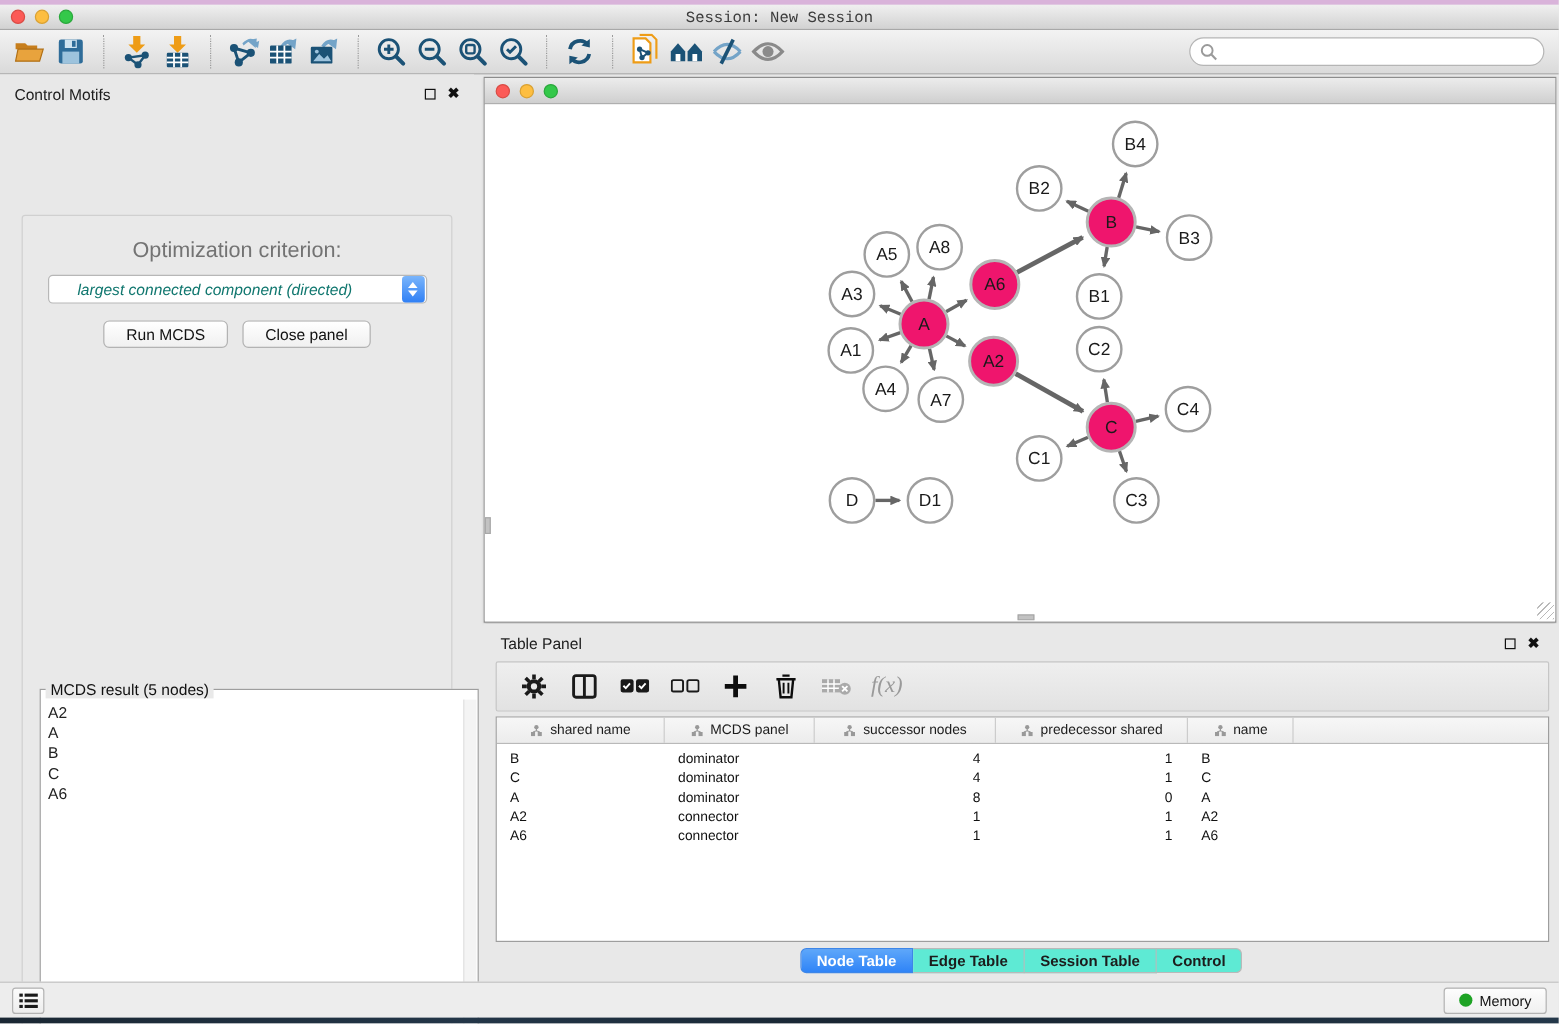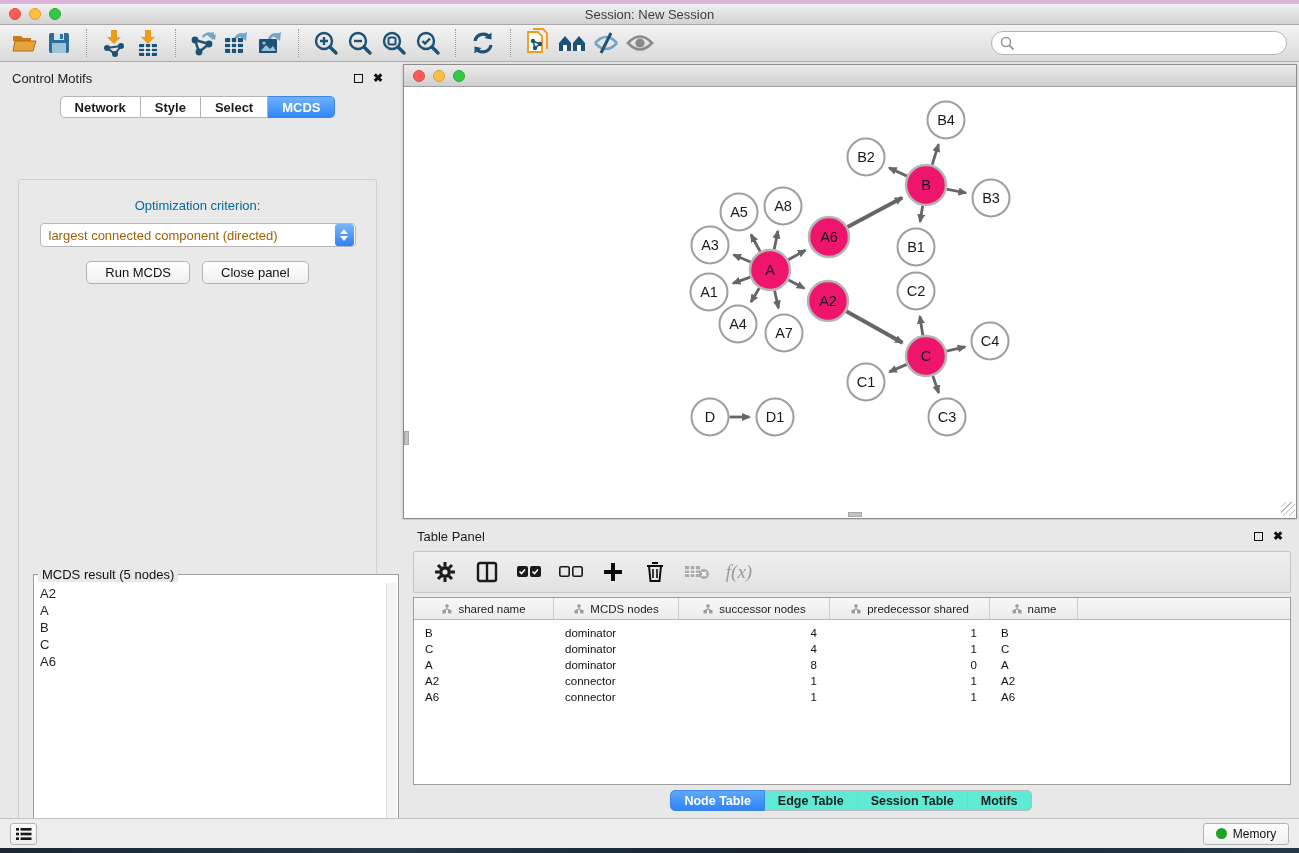--- a/index.html
+++ b/index.html
@@ -8,21 +8,21 @@
     width:1299px; height:853px; position:relative; overflow:hidden;
     font-family:"Liberation Sans", sans-serif; background:#e8e8e8; color:#222;
   }
   
   .desktop-strip-top { position:absolute; left:0; top:0; width:100%; height:4px; background:#d9b3da; }
   .titlebar {
     position:absolute; left:0; top:4px; width:100%; height:21px;
     background:linear-gradient(#f0f0f0,#d2d2d2); border-bottom:1px solid #a8a8a8;
     display:flex; align-items:center;
   }
-  .titlebar .title { position:absolute; left:0; right:0; text-align:center; font-size:13px; color:#3c3c3c; }
+  .titlebar .title { position:absolute; left:0; right:0; text-align:center; font-size:13px; color:#3c3c3c;font-family:Liberation Mono, monospace; }
   .lights { display:flex; gap:8px; margin-left:9px; z-index:2; }
   .light { width:12px; height:12px; border-radius:50%; }
   .light.red { background:#fc5b57; border:1px solid #d94c45; }
   .light.yellow { background:#fdbe41; border:1px solid #d9a133; }
   .light.green { background:#34c84a; border:1px solid #2aa83c; }
   .toolbar {
     position:absolute; left:0; top:25px; width:100%; height:37px;
     background:linear-gradient(#f3f3f3,#dadada); border-bottom:1px solid #ababab;
     display:flex; align-items:center; padding:0 8px;
   }
@@ -45,26 +45,26 @@
     height:22px; padding:0 14px; background:#fff; border:1px solid #b3b3b3; border-left:none;
     font-size:13px; font-weight:bold; color:#1c1c1c; display:flex; align-items:center; cursor:default;
   }
   .seg .tab:first-child { border-left:1px solid #b3b3b3; border-radius:5px 0 0 5px; }
   .seg .tab:last-child { border-radius:0 5px 5px 0; }
   .seg .tab.active { background:linear-gradient(#6fb1fb,#3287f8); border-color:#3d86e8; color:#fff; }
   .cp-content {
     position:absolute; left:18px; top:117px; width:359px; height:690px;
     border:1px solid #d0d0d0; border-radius:3px; background:#e9e9e9;
   }
-  .opt-label { text-align:center; margin-top:18px; font-size:13px; color:#0369a1; }
+  .opt-label { text-align:center; margin-top:18px; font-size:18px; color:#737373; }
   .combo {
     margin:10px auto 0 auto; width:316px; height:24px; background:#fff;
     border:1px solid #b7b7b7; border-radius:4px; display:flex; align-items:center; position:relative;
   }
-  .combo .val { flex:1; font-size:13px; padding-left:8px; color:#a16207; white-space:nowrap; }
+  .combo .val { flex:1; font-size:13px; padding-left:24px; color:#0f766e; white-space:nowrap;font-style:italic; }
   .combo .stepper {
     width:19px; height:22px; margin-right:1px; border-radius:3px;
     background:linear-gradient(#7ab5fb,#3080f5); display:flex; flex-direction:column; align-items:center; justify-content:center; gap:2px;
   }
   .combo .stepper i { width:0; height:0; border-left:4px solid transparent; border-right:4px solid transparent; }
   .combo .stepper i.up { border-bottom:5px solid #fff; }
   .combo .stepper i.down { border-top:5px solid #fff; }
   .btn-row { display:flex; justify-content:center; gap:12px; margin-top:14px; }
   .pbtn {
     height:23px; padding:0 18px; background:linear-gradient(#ffffff,#f0f0f0); border:1px solid #b3b3b3;
@@ -305,26 +305,20 @@
   </div>
 </div>
 
 <div class="control-panel">
   <div class="panel-head">
     <span>Control Motifs</span>
     <span class="spacer"></span>
     <span class="wm sq"></span>
     <span class="wm" style="font-weight:bold;">✖</span>
   </div>
-  <div class="seg">
-      <div class="tab">Network</div>
-      <div class="tab">Style</div>
-      <div class="tab">Select</div>
-      <div class="tab active">MCDS</div>
-    </div>
   <div class="cp-content">
     <div class="opt-label">Optimization criterion:</div>
     <div class="combo">
       <span class="val">largest connected component (directed)</span>
       <span class="stepper">
           <i class="up"></i>
           <i class="down"></i>
         </span>
     </div>
     <div class="btn-row">
@@ -512,21 +506,21 @@
         </div>
         <div class="th" style="width: 125px;">
           <svg width="12" height="12" viewBox="0 0 12 12">
             <g fill="#999">
               <circle cx="6" cy="3" r="1.8"></circle>
               <rect x="1.5" y="7" width="3.4" height="3.4"></rect>
               <rect x="7.1" y="7" width="3.4" height="3.4"></rect>
             </g>
             <path d="M6 4.5 v1.5 M3.2 7 L6 6 L8.8 7" stroke="#999" stroke-width="1" fill="none"></path>
           </svg>
-          <span>MCDS nodes</span>
+          <span>MCDS panel</span>
         </div>
         <div class="th" style="width: 151px;">
           <svg width="12" height="12" viewBox="0 0 12 12">
             <g fill="#999">
               <circle cx="6" cy="3" r="1.8"></circle>
               <rect x="1.5" y="7" width="3.4" height="3.4"></rect>
               <rect x="7.1" y="7" width="3.4" height="3.4"></rect>
             </g>
             <path d="M6 4.5 v1.5 M3.2 7 L6 6 L8.8 7" stroke="#999" stroke-width="1" fill="none"></path>
           </svg>
@@ -590,21 +584,21 @@
           <div class="td r" style="width: 151px;">1</div>
           <div class="td r" style="width: 160px;">1</div>
           <div class="td l" style="width: 88px;">A6</div>
         </div>
       </div>
   </div>
   <div class="tp-tabs">
       <div class="tab active">Node Table</div>
       <div class="tab">Edge Table</div>
       <div class="tab">Session Table</div>
-      <div class="tab">Motifs</div>
+      <div class="tab">Control</div>
     </div>
 </div>
 
 <div class="statusbar">
   <div class="list-btn">
     <svg width="16" height="14" viewBox="0 0 16 14">
         <g fill="#1a1a1a">
           <rect x="0" y="1" width="3" height="2.6"></rect>
           <rect x="4.5" y="1" width="11" height="2.6"></rect>
           <rect x="0" y="5.7" width="3" height="2.6"></rect>

